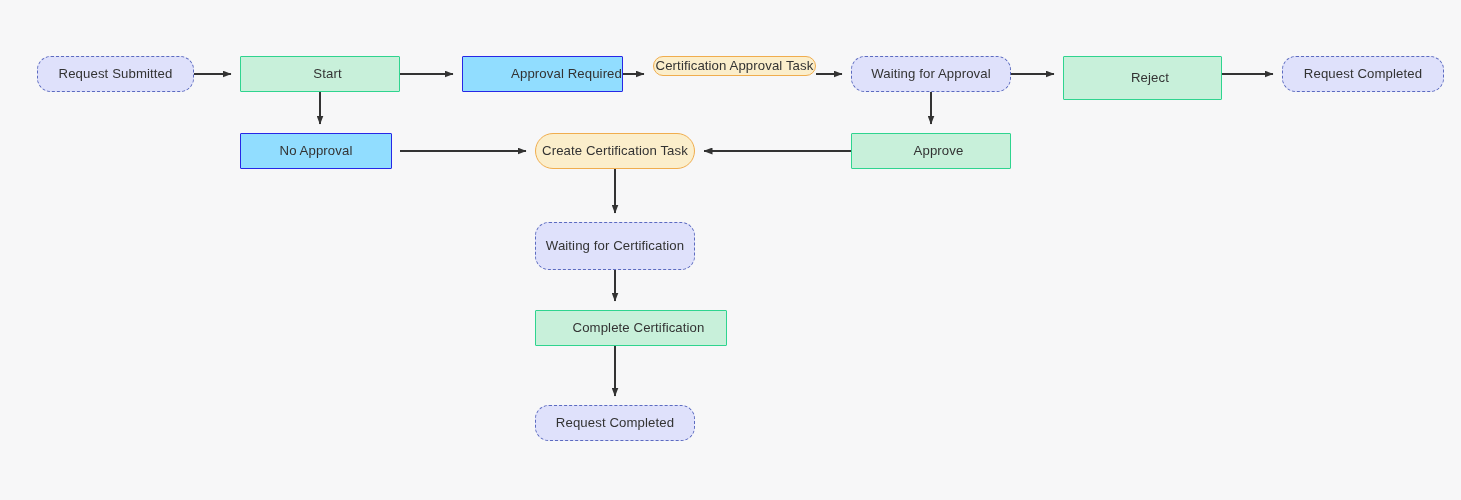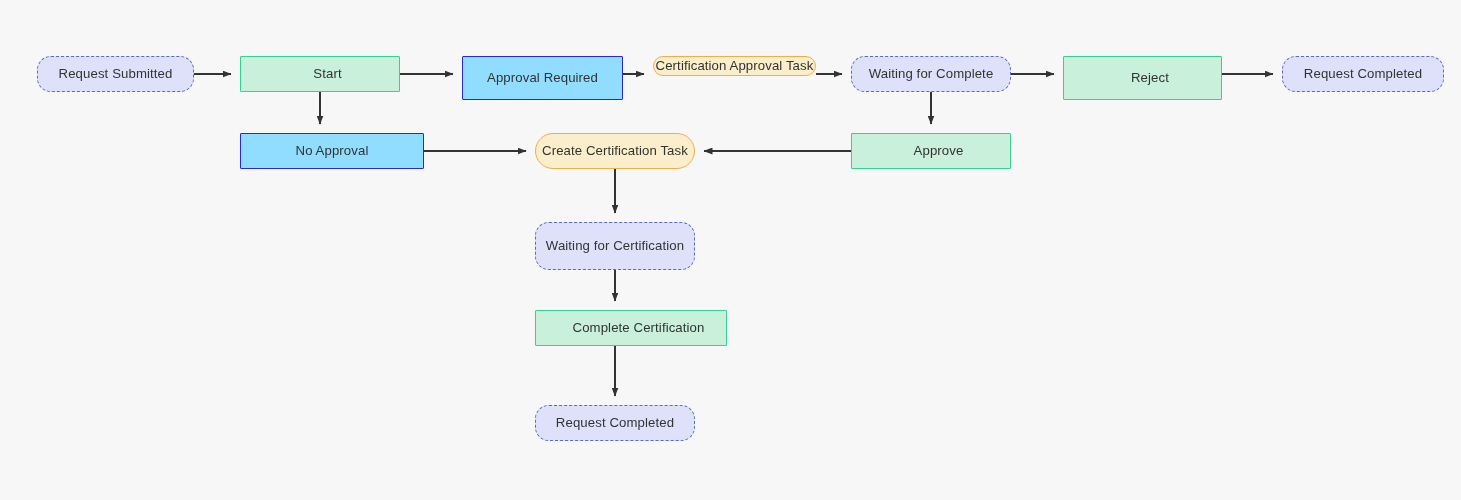--- a/index.html
+++ b/index.html
@@ -94,41 +94,41 @@
   </svg>
 
   <div class="node node-state" style="left:37px; top:56px; width:157px; height:36px;">
     <span>Request Submitted</span>
   </div>
 
   <div class="node node-action" style="left:240px; top:56px; width:160px; height:36px;">
     <span>Start</span>
   </div>
 
-  <div class="node node-decision" style="left:462px; top:56px; width:161px; height:44px;">
+  <div class="node node-decision" style="left:462px; top:56px; width:161px; height:36px;justify-content:flex-end;">
     <span>Approval Required</span>
   </div>
 
   <div class="node node-task" style="left:653px; top:56px; width:163px; height:20px;">
     <span>Certification Approval Task</span>
   </div>
 
   <div class="node node-state" style="left:851px; top:56px; width:160px; height:36px;">
-    <span>Waiting for Complete</span>
+    <span>Waiting for Approval</span>
   </div>
 
   <div class="node node-action" style="left:1063px; top:56px; width:159px; height:44px;">
     <span>Reject</span>
   </div>
 
   <div class="node node-state" style="left:1282px; top:56px; width:162px; height:36px;">
     <span>Request Completed</span>
   </div>
 
-  <div class="node node-decision" style="left:240px; top:133px; width:184px; height:36px;">
+  <div class="node node-decision" style="left:240px; top:133px; width:152px; height:36px;">
     <span>No Approval</span>
   </div>
 
   <div class="node node-task" style="left:535px; top:133px; width:160px; height:36px;">
     <span>Create Certification Task</span>
   </div>
 
   <div class="node node-action" style="left:851px; top:133px; width:160px; height:36px;">
     <span>Approve</span>
   </div>

